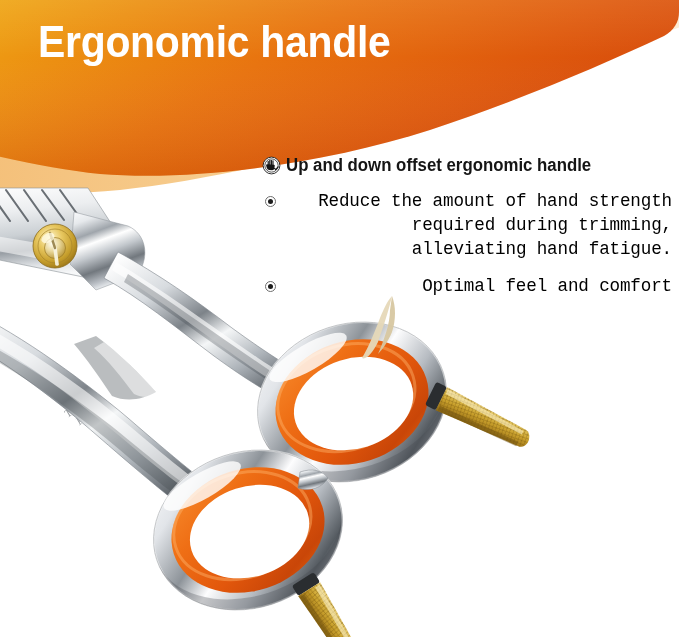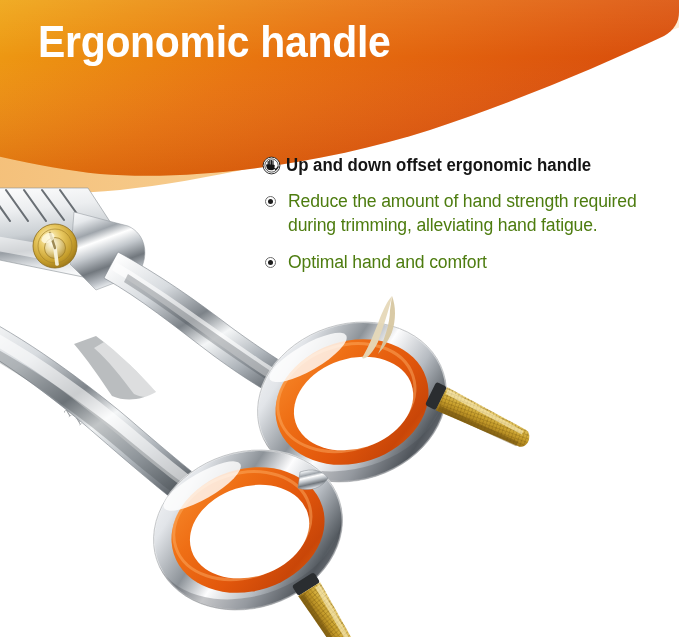--- a/index.html
+++ b/index.html
@@ -32,20 +32,21 @@
     white-space:nowrap;
     z-index:5;
   }
 
   
   #feature-block {
     position:absolute;
     left:262px; top:154px;
     width:410px;
     z-index:6;
+    text-align:right;
   }
 
   #feature-heading-row {
     display:flex;
     align-items:flex-start;
     gap:5px;
   }
 
   #hand-icon { flex:0 0 auto; margin-top:2px; }
 
@@ -61,22 +62,22 @@
   }
 
   ul#feature-list { list-style:none; margin-top:13px; }
 
   ul#feature-list li {
     position:relative;
     padding-left:26px;
     margin-bottom:13px;
     font-size:17.6px;
     line-height:24px;
-    color:#4d7c0f;
-    font-family:Liberation Sans, sans-serif;
+    color:#000000;
+    font-family:Liberation Mono, monospace;
     letter-spacing:-0.15px;
   }
 
   ul#feature-list li .bullet {
     position:absolute;
     left:3px; top:7px;
     width:11px; height:11px;
     border:1px solid #6d6d6d;
     border-radius:50%;
     background:#ffffff;
@@ -374,17 +375,17 @@
     <div id="feature-heading-text">Up and down offset ergonomic handle</div>
   </div>
 
   <ul id="feature-list">
     <li>
       <span class="bullet"></span>
       <span>Reduce the amount of hand strength required during trimming, alleviating hand fatigue.</span>
     </li>
     <li>
       <span class="bullet"></span>
-      <span>Optimal hand and comfort</span>
+      <span>Optimal feel and comfort</span>
     </li>
   </ul>
 
 </div>
 
 </body></html>

